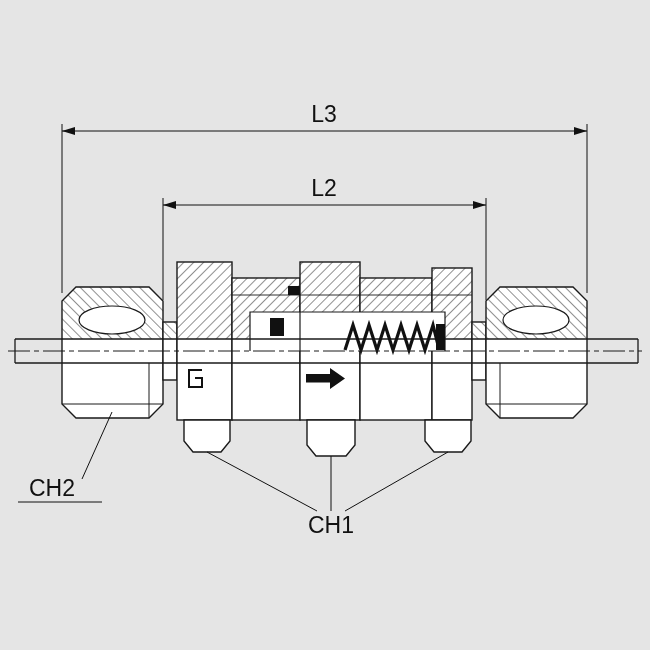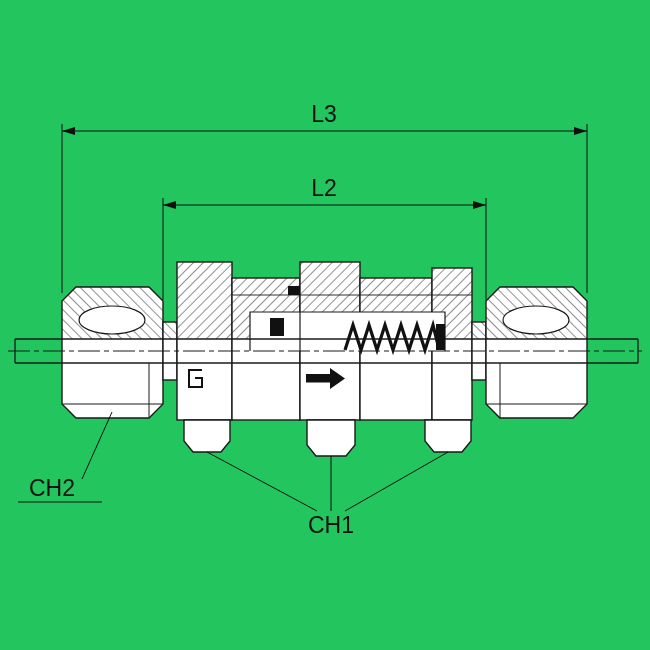--- a/index.html
+++ b/index.html
@@ -1,16 +1,16 @@
 <!DOCTYPE html>
 <html><head>
 <meta charset="utf-8">
 <style>
   html,body{margin:0;padding:0;background:#fff;}
-  .canvas{width:650px;height:650px;background:#22c55e;position:relative;overflow:hidden;}
+  .canvas{width:650px;height:650px;background:#e5e5e5;position:relative;overflow:hidden;}
   svg{display:block;}
   text{font-family:"Liberation Sans",sans-serif;fill:#111;font-size:23px;}
 </style>
 </head>
 <body>
 
 <div class="canvas">
 <svg width="650" height="650" viewBox="0 0 650 650">
   <defs>
     <pattern id="hatchA" width="7" height="7" patternUnits="userSpaceOnUse" patternTransform="rotate(45)">

